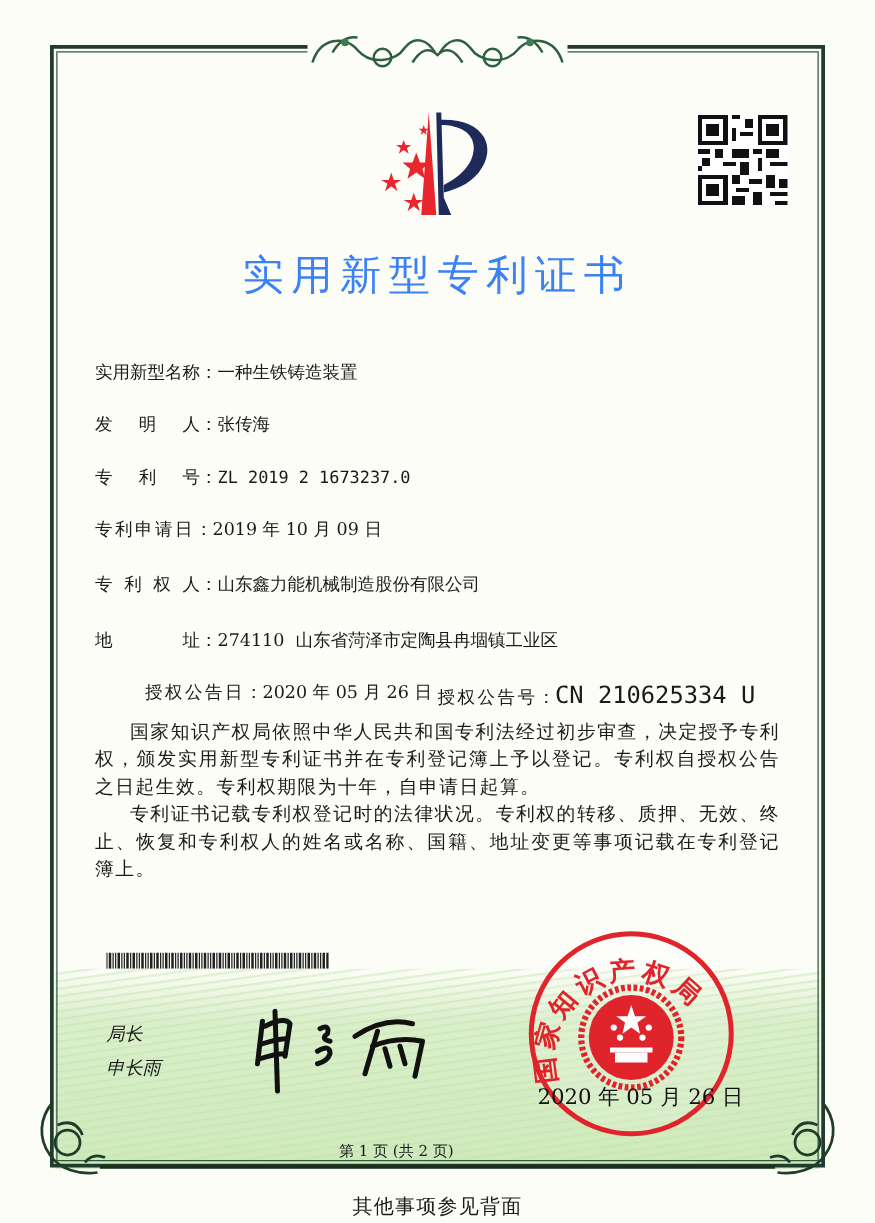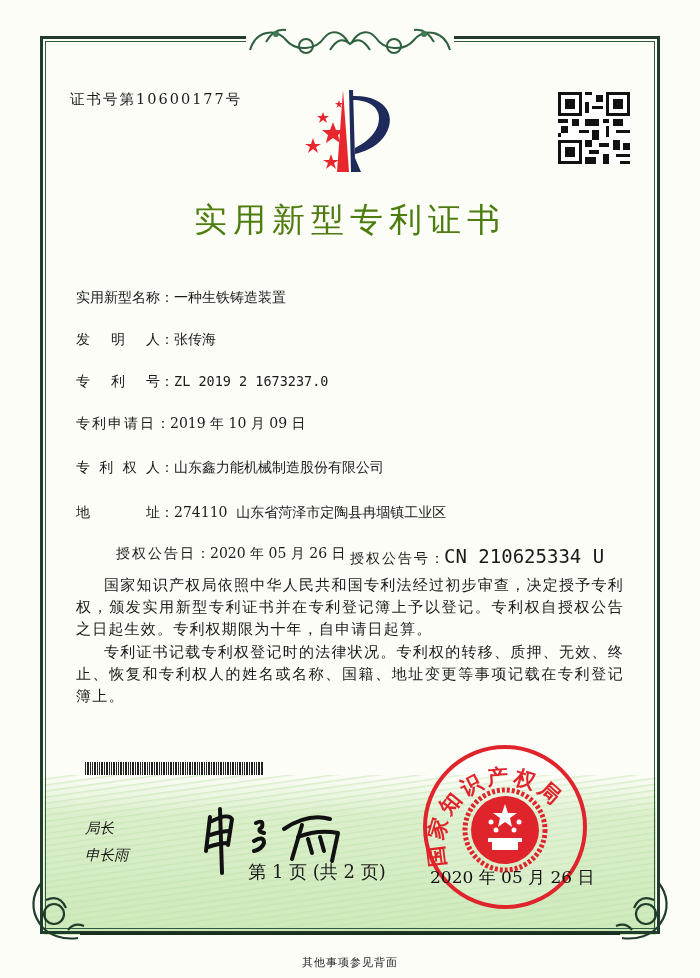--- a/index.html
+++ b/index.html
@@ -18,39 +18,39 @@
   .ornament-top svg, .corner svg { display:block; }
   .corner { position:absolute; width:70px; height:70px; }
   .corner.bl { left:28px; top:880px; }
   .corner.br { left:602px; top:880px; }
   .bottom-line { position:absolute; left:80px; right:80px; top:932px; height:3px; background:#1a2f20; }
 
   .cert-no { position:absolute; left:70px; top:90px; font-size:14.5px; letter-spacing:2px; }
   .logo { position:absolute; left:295px; top:78px; width:110px; height:100px; }
   .qr { position:absolute; left:558px; top:92px; width:72px; height:72px; }
   .title { position:absolute; left:0; width:700px; top:198px; text-align:center;
-    font-family:"DejaVu Sans", sans-serif; font-size:33px; letter-spacing:6px; color:#4d7c0f; }
+    font-family:"DejaVu Sans", sans-serif; font-size:33px; letter-spacing:6px; color:#3b82f6; }
 
   .field { position:absolute; left:76px; font-size:14px; white-space:nowrap; }
   .f1 { top:289px; } .f2 { top:331px; } .f3 { top:373px; } .f4 { top:415px; }
   .f5 { top:459px; } .f6 { top:504px; } .f7 { top:545px;margin-left:40px; }
   .f7b { position:absolute; left:350px; top:545px; font-size:14px; white-space:nowrap; }
   .spread { display:inline-flex; justify-content:space-between; width:84px; }
 
   .para { position:absolute; left:76px; width:548px; font-size:15px; line-height:22px; letter-spacing:1.2px; text-align:justify; }
   .para1 { top:574px; } .para2 { top:641px;font-family:Liberation Serif, serif; }
   .para p { margin:0; text-indent:28px; }
 
   .barcode { position:absolute; left:85px; top:760px; width:178px; height:13px; }
   .director { position:absolute; left:85px; top:815px; font-family:"DejaVu Sans", sans-serif; font-size:14.5px; line-height:27px;font-style:italic; }
   .signature { position:absolute; left:198px; top:805px; width:160px; height:70px; }
   .seal { position:absolute; left:420px; top:742px; width:170px; height:170px; }
   .seal-date { position:absolute; left:430px; top:866px; font-size:17px; color:#111; letter-spacing:0; }
-  .page-no { position:absolute; left:0; width:634px; text-align:center; top:860px; font-size:18px; }
-  .back-note { position:absolute; left:0; width:700px; text-align:center; top:955px; font-size:11px; letter-spacing:1px; }
+  .page-no { position:absolute; left:0; width:634px; text-align:center; top:913px; font-size:12px; }
+  .back-note { position:absolute; left:0; width:700px; text-align:center; top:955px; font-size:16px; letter-spacing:1px; }
 </style>
 </head>
 <body>
 
 <div class="page">
   <div class="green-bg"></div>
   <div class="frame-outer"></div>
   <div class="frame-inner"></div>
 
   <div class="ornament-top">
@@ -86,21 +86,20 @@
         <g fill="none" stroke="#1f3d2a" stroke-width="2.2">
       <path d="M56 2 C66 14, 68 30, 58 44 C50 56, 34 60, 20 58"></path>
           <circle cx="44" cy="34" r="10"></circle>
       <path d="M52 20 q-14 -6 -20 8"></path>
           <path d="M30 50 q-6 -8 -16 -4"></path>
         </g>
       </svg>
   </div>
   <div class="bottom-line"></div>
 
-  <div class="cert-no">证书号第10600177号</div>
 
   <div class="logo">
     <svg width="110" height="100" viewBox="0 0 110 100">
       <polygon points="48,12 42,94 54,94" fill="#e8262d"></polygon>
       <polygon points="54,12 56,94 66,94 60,80 58,12" fill="#1e2a5a"></polygon>
       <path d="M56 18 C92 16, 104 40, 88 60 C80 70, 68 74, 60 76 L60 70 C72 64, 84 54, 84 40 C84 28, 72 22, 58 22 Z" fill="#1e2a5a"></path>
       <g fill="#e8262d">
         <polygon points="38,44 41,52 49,52 43,57 45,65 38,60 31,65 33,57 27,52 35,52"></polygon>
         <polygon points="18,60 20,66 26,66 21,69 23,75 18,71 13,75 15,69 10,66 16,66"></polygon>
         <polygon points="36,76 38,82 44,82 39,85 41,91 36,87 31,91 33,85 28,82 34,82"></polygon>

